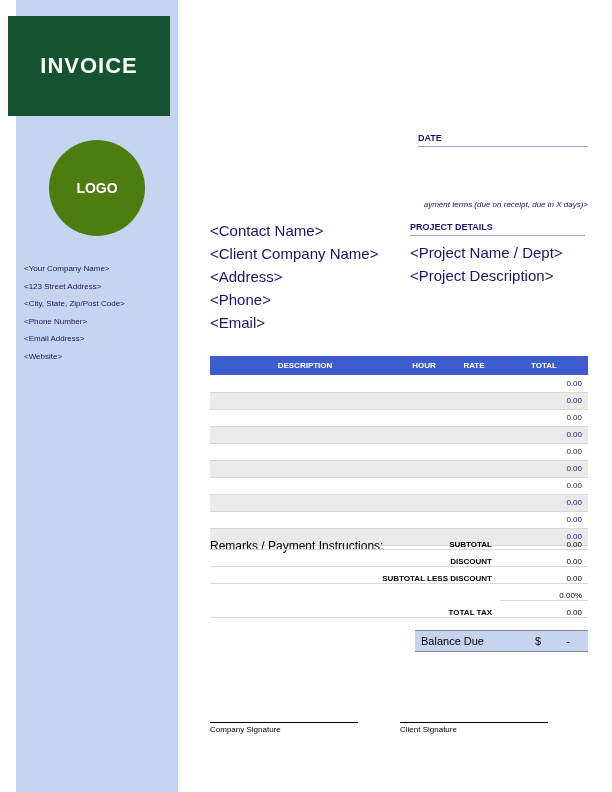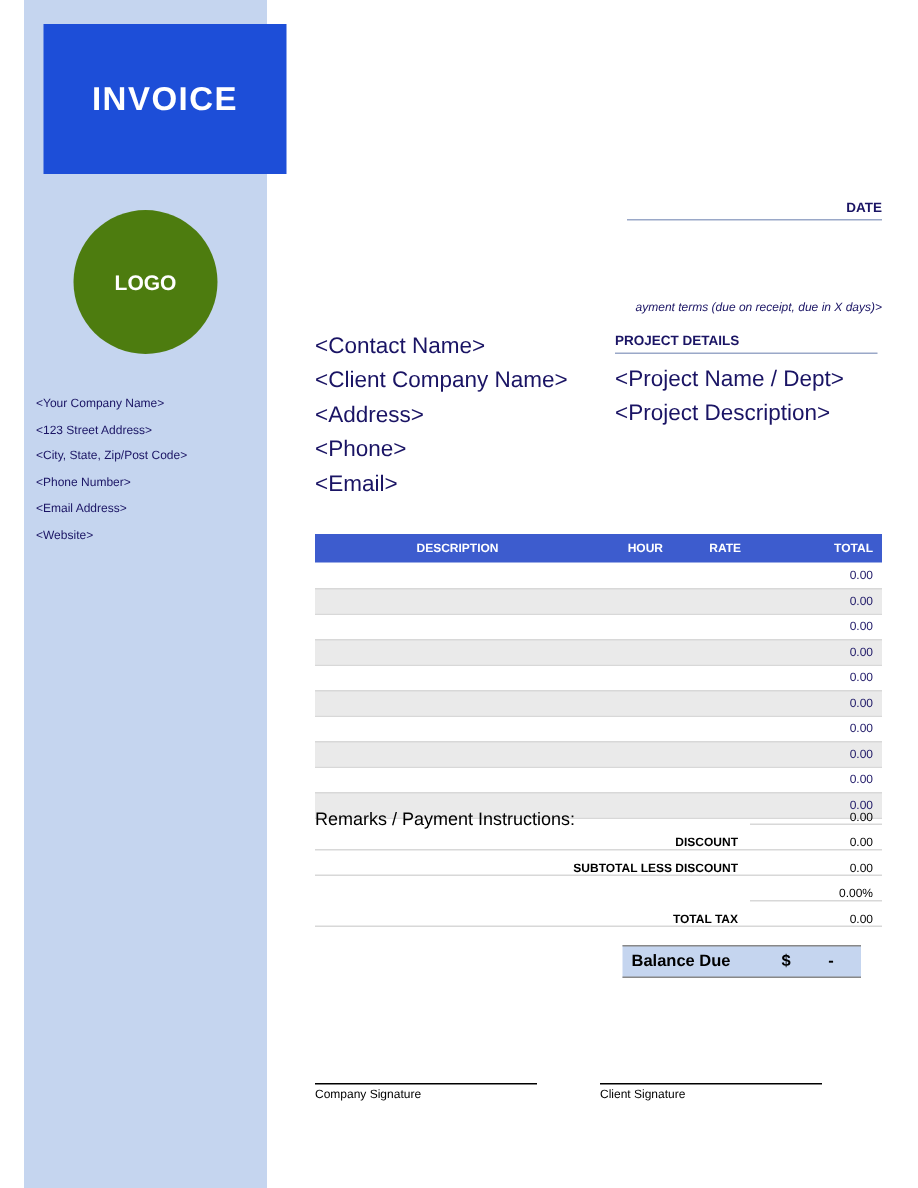--- a/index.html
+++ b/index.html
@@ -1,44 +1,44 @@
 <!DOCTYPE html>
 <html><head>
 <meta charset="utf-8">
 <style>
 *{box-sizing:border-box;margin:0;padding:0}
 body{font-family:Arial,Helvetica,sans-serif;background:#fff;width:612px;height:792px;position:relative;color:#1a1464}
 .sidebar{position:absolute;left:16px;top:0;width:162px;height:792px;background:#c5d5ef}
-.header-band{position:absolute;left:29px;top:16px;width:162px;height:100px;background:#1d4ed8;display:flex;align-items:center;justify-content:center}
+.header-band{position:absolute;left:8px;top:16px;width:162px;height:100px;background:#14532d;display:flex;align-items:center;justify-content:center}
 .invoice-title{color:#fff;font-size:22px;font-weight:bold;letter-spacing:1px}
 .logo-circle{position:absolute;left:49px;top:140px;width:96px;height:96px;border-radius:50%;background:#4d7c0f;display:flex;align-items:center;justify-content:center;color:#fff;font-size:14px;font-weight:bold}
 .company-info{position:absolute;left:24px;top:260px;font-size:8px;color:#1a1464;line-height:2.2}
-.meta{position:absolute;right:24px;top:130px;width:170px;text-align:right;font-size:9px;font-weight:bold;color:#1a1464}
+.meta{position:absolute;right:24px;top:130px;width:170px;text-align:left;font-size:9px;font-weight:bold;color:#1a1464}
 .meta-row{border-bottom:1px solid #9aa8c8;padding:3px 0;margin-bottom:6px}
 .payment-terms{position:absolute;right:24px;top:200px;font-size:8px;font-style:italic;color:#1a1464;text-align:right}
 .section{position:absolute;top:222px;width:175px}
 .section.billto{left:210px}
 .section.project{left:410px}
 .section h4{font-size:9px;color:#1a1464;border-bottom:1px solid #9aa8c8;padding-bottom:3px;margin-bottom:8px;font-weight:bold}
 .section .line{font-size:15px;color:#1a1464;margin-bottom:6px}
 .items{position:absolute;left:210px;top:356px;width:378px;border-collapse:collapse}
-.items th{background:#3d5cce;color:#fff;font-size:8px;font-weight:bold;padding:5px 6px;text-align:right}
+.items th{background:#3d5cce;color:#fff;font-size:8px;font-weight:bold;padding:5px 6px;text-align:center}
 .items th.desc{text-align:center;width:190px}
 .items th.hour{width:48px}
 .items th.rate{width:52px}
 .items th.total{width:88px}
 .items td{font-size:8px;padding:3px 6px;height:17px;border-bottom:1px solid #d8d8d8}
 .items tr:nth-child(even) td{background:#eaeaea}
 .items td.num{text-align:right}
 .summary{position:absolute;left:210px;top:536px;width:378px}
 .summary-row{display:flex;justify-content:flex-end;align-items:center;font-size:8px;color:#000;height:17px}
 .summary-row .lbl{text-align:right;font-weight:bold;width:290px;padding-right:8px;border-bottom:1px solid #d8d8d8}
 .summary-row .val{width:88px;text-align:right;padding-right:6px;border-bottom:1px solid #d8d8d8}
 .remarks{position:absolute;left:210px;top:539px;font-size:12px;color:#000}
-.balance{position:absolute;left:415px;top:630px;width:159px;display:flex;background:#c5d5ef;border-top:1px solid #888;border-bottom:1px solid #888;height:22px;align-items:center;font-size:11px;font-weight:bold;color:#000}
+.balance{position:absolute;left:415px;top:630px;width:173px;display:flex;background:#c5d5ef;border-top:1px solid #888;border-bottom:1px solid #888;height:22px;align-items:center;font-size:11px;font-weight:normal;color:#000}
 .balance .blbl{flex:1;padding-left:6px}
 .balance .bcur{width:20px;text-align:center}
 .balance .bval{width:40px;text-align:center}
 .sig{position:absolute;top:722px;font-size:8px;color:#000;border-top:1px solid #000;width:148px;padding-top:2px}
 .sig.company{left:210px}
 .sig.client{left:400px}
 </style>
 </head>
 <body>
 
@@ -147,20 +147,21 @@
         <td class="num"></td>
         <td class="num">0.00</td>
       </tr>
     </tbody>
 </table>
 
 <div class="remarks">Remarks / Payment Instructions:</div>
 
 <div class="summary">
   <div class="summary-row">
+    <div class="lbl">SUBTOTAL</div>
     <div class="val">0.00</div>
   </div>
   <div class="summary-row">
     <div class="lbl">DISCOUNT</div>
     <div class="val">0.00</div>
   </div>
   <div class="summary-row">
     <div class="lbl">SUBTOTAL LESS DISCOUNT</div>
     <div class="val">0.00</div>
   </div>

